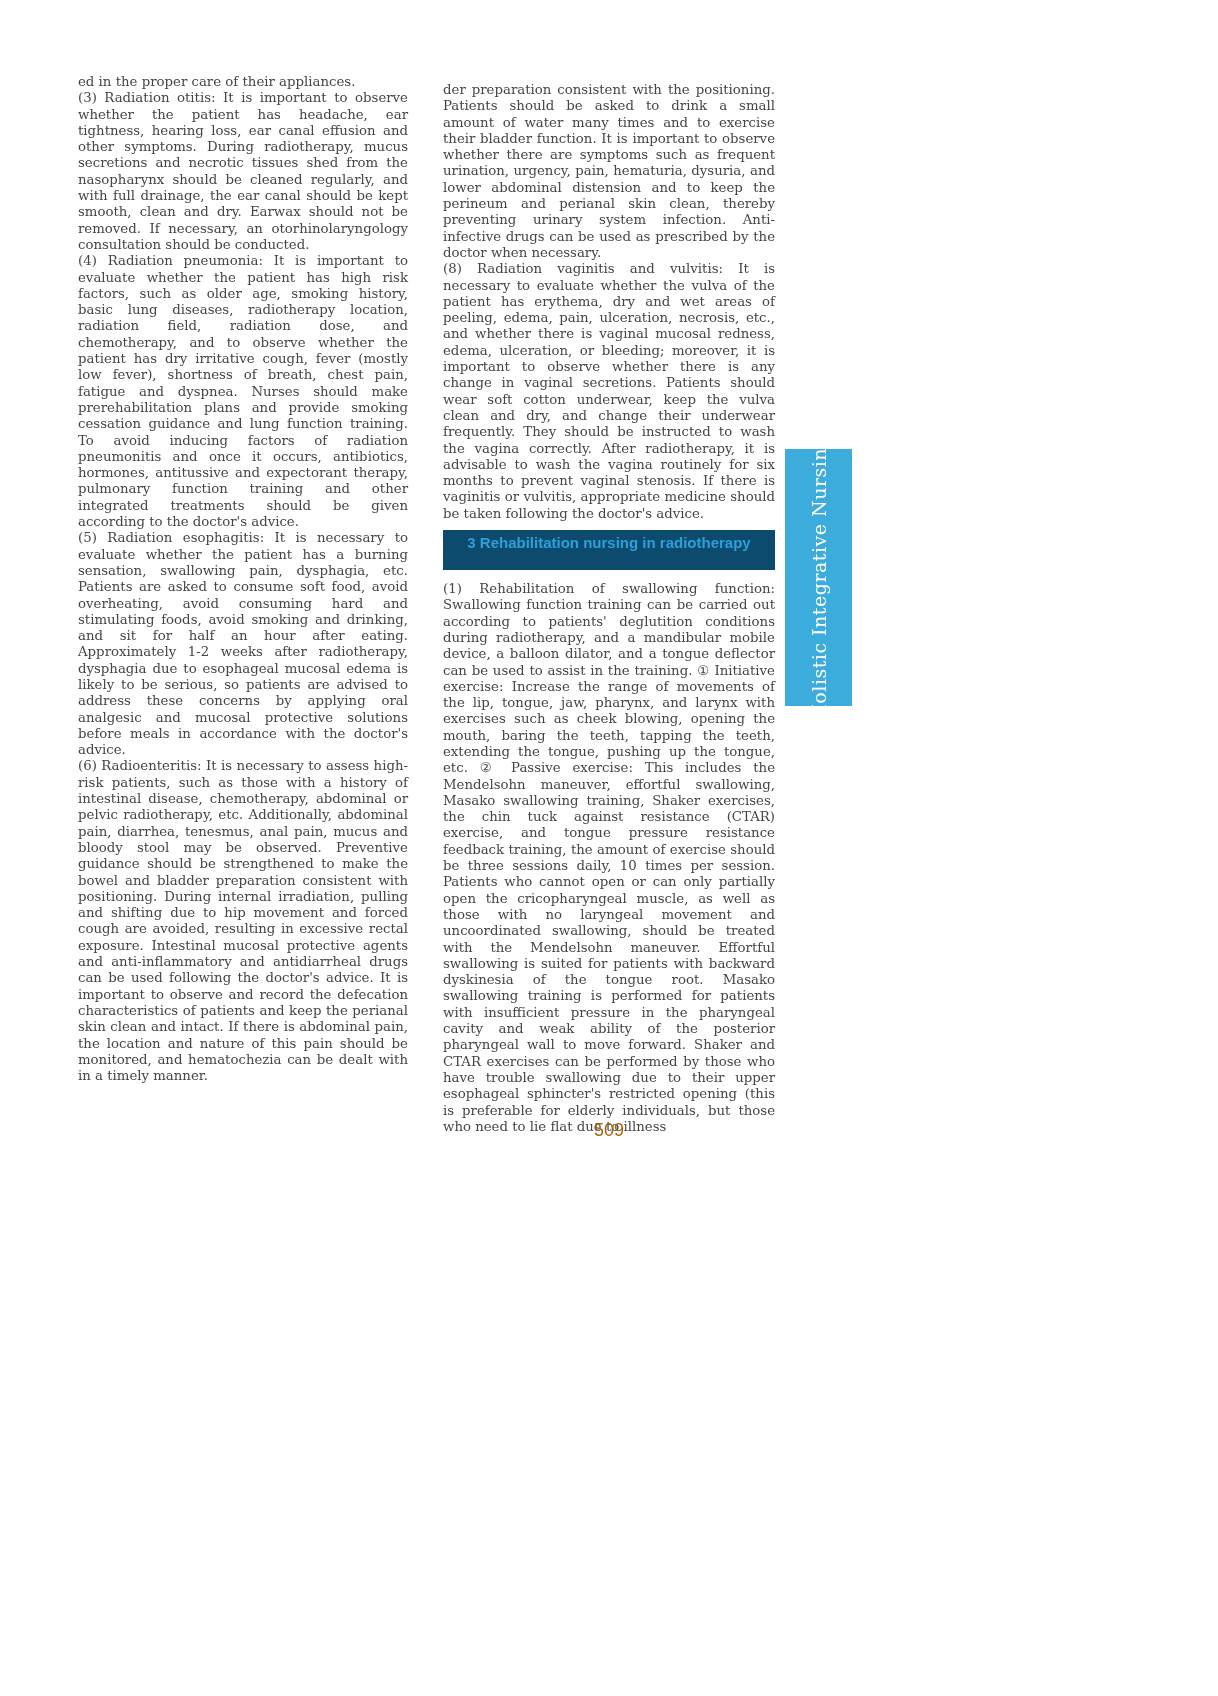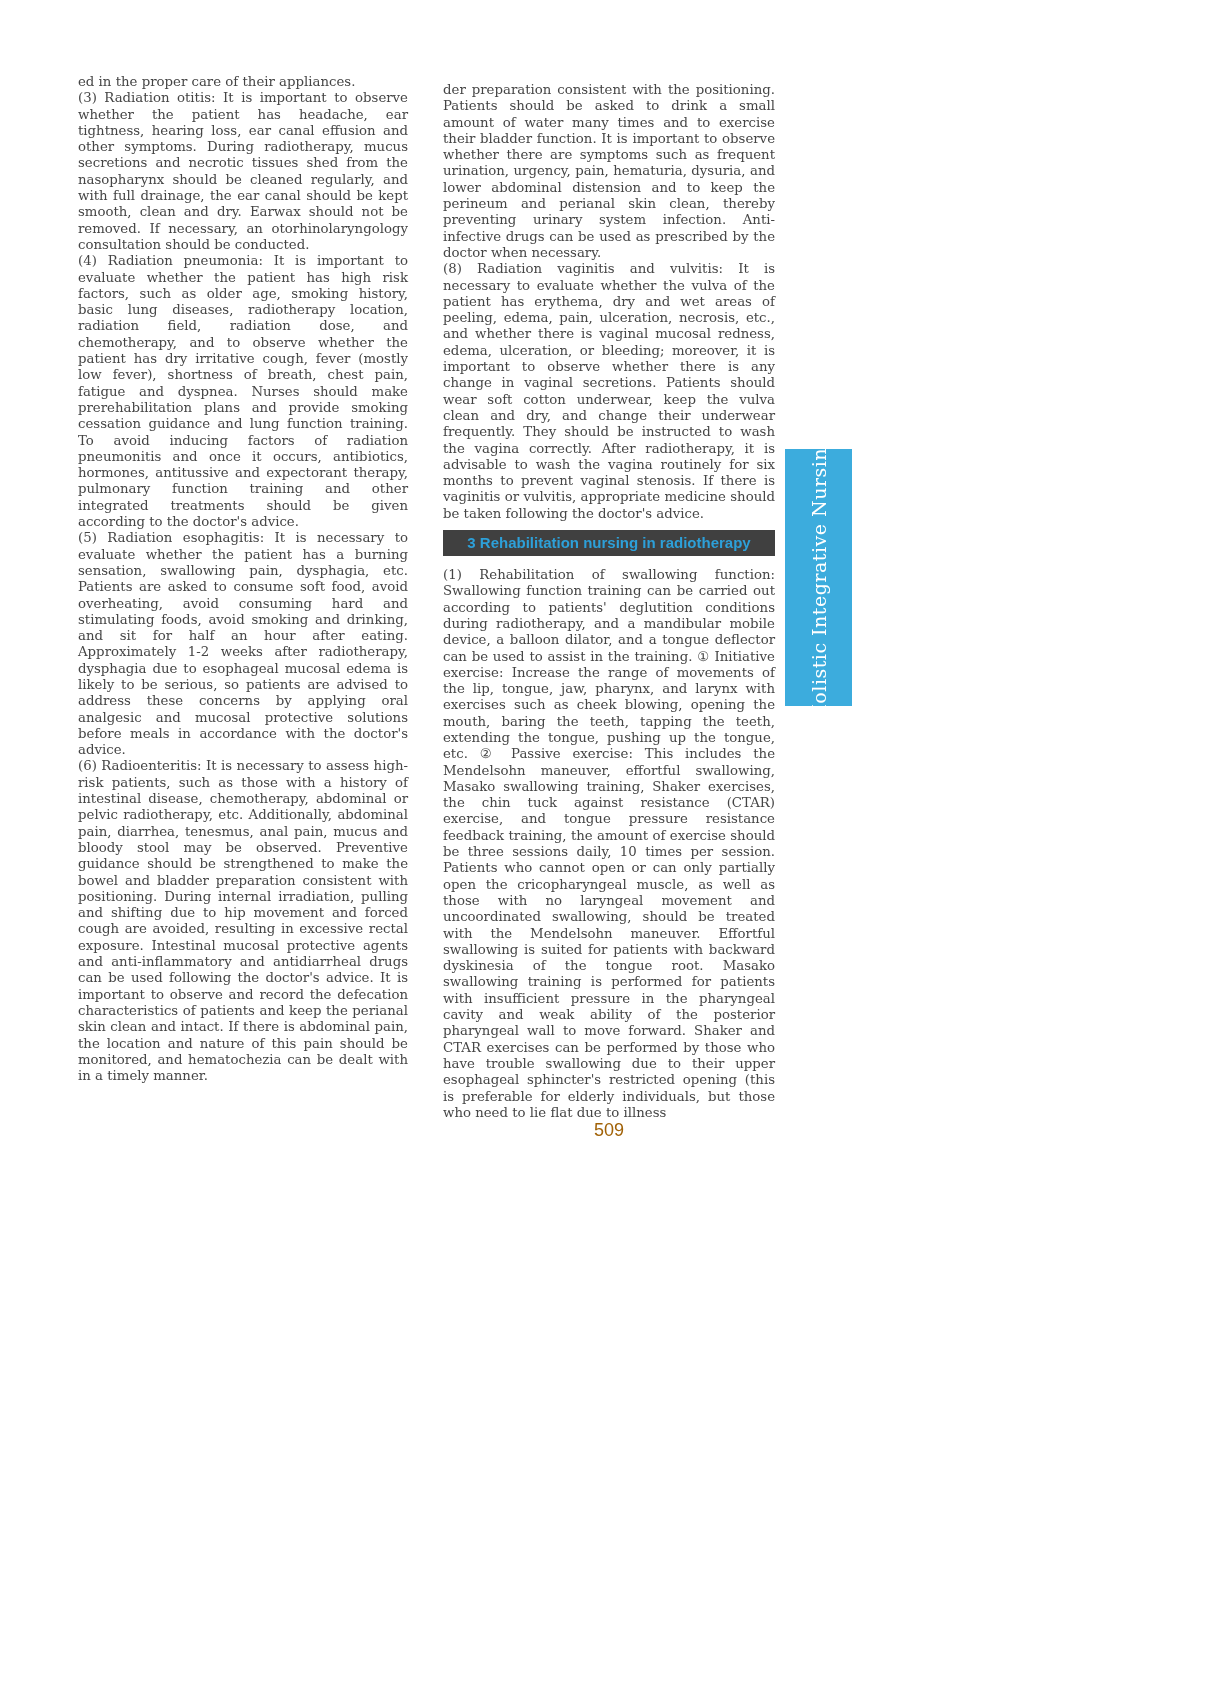--- a/index.html
+++ b/index.html
@@ -21,27 +21,27 @@
     color: #454545;
     font-size: 13.3px;
     line-height: 16.3px;
     text-align: justify;
   }
   .col-left  { left: 78px;  width: 330px; }
   .col-right { left: 443px; width: 332px; margin-top: 8px; }
   .col p { margin: 0; }
   .section-heading {
     margin: 8px 0 11px 0;
-    background: #404040;
+    background: #0c4a6e;
     color: #2da0d9;
     font-family: "Liberation Sans", sans-serif;
     font-weight: bold;
     font-size: 15px;
     line-height: 26px;
-    height: 26px;
+    height: 40px;
     text-align: center;
   }
   .subsection-heading {
     margin: 0 0 9px 0;
   }
   .side-tab {
     position: absolute;
     left: 785px;
     top: 449px;
     width: 67px;

